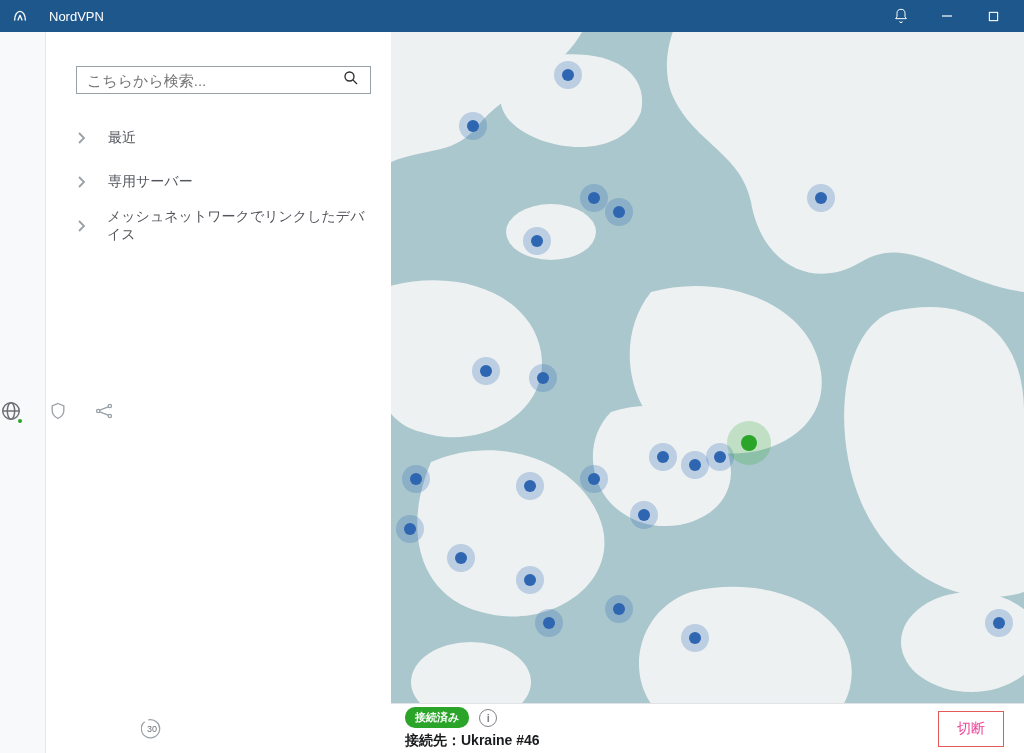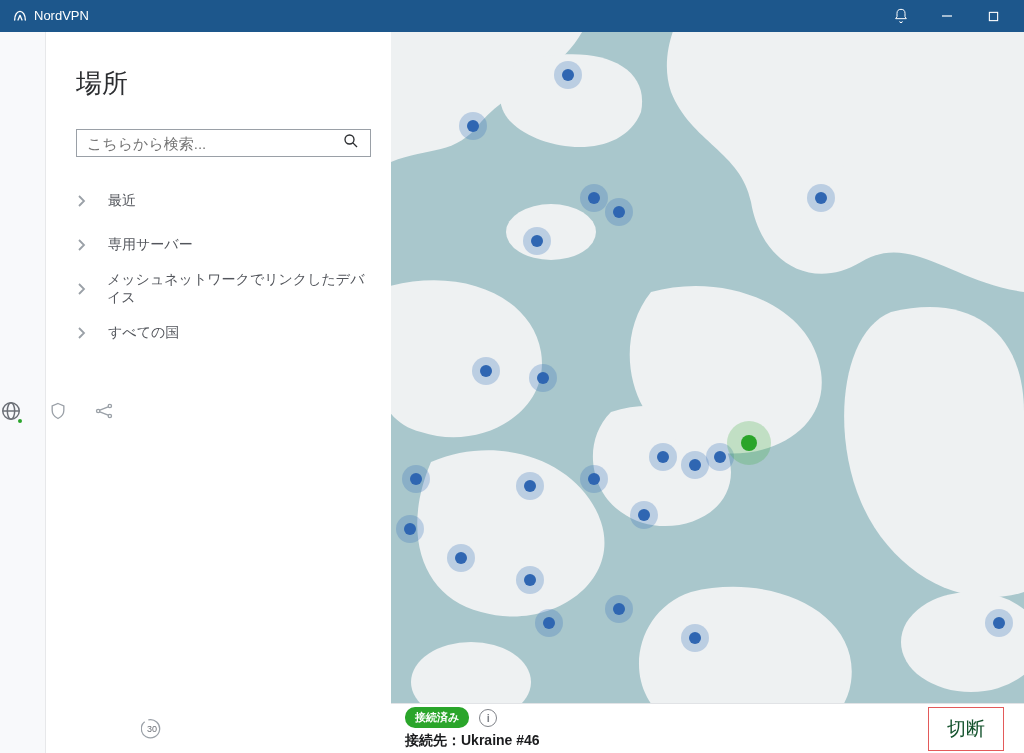--- a/index.html
+++ b/index.html
@@ -8,21 +8,21 @@
     width: 1024px; height: 753px; overflow: hidden;
     background: #fff;
     display: flex; flex-direction: column;
   }
   
   .titlebar {
     height: 32px; background: #1d578c; color: #fff;
     display: flex; align-items: center; padding: 0 8px;
     font-size: 13px;
   }
-  .titlebar .logo { display:flex; align-items:flex-start; gap:6px; margin-left:4px; }
+  .titlebar .logo { display:flex; align-items:center; gap:21px; margin-left:4px; }
   .titlebar .spacer { flex:1; }
   .titlebar .winbtn { width:46px; height:32px; display:flex; align-items:center; justify-content:center; }
   .titlebar .winbtn svg { stroke:#fff; }
   
   .main { flex:1; display:flex; min-height:0; }
   .rail {
     width:46px; background:#f8f9fb; border-right:1px solid #e7e8ea;
     display:flex; flex-direction:row; align-items:center; padding-top:36px; gap:26px;
   }
   .rail .railbtn { width:24px; height:24px; display:flex; align-items:center; justify-content:center; color:#6b6f76; position:relative; }
@@ -73,22 +73,22 @@
   }
   .statusbar .col { display:flex; flex-direction:column; gap:4px; }
   .badge-row { display:flex; align-items:center; gap:10px; }
   .badge {
     background:#2aa52a; color:#fff; font-size:11px; font-weight:600;
     padding:3px 10px; border-radius:10px;
   }
   .infoicon { width:18px; height:18px; border:1.5px solid #808389; border-radius:50%; display:flex; align-items:center; justify-content:center; font-size:11px; color:#808389; font-weight:600;}
   .statusline { font-size:14px; color:#1b1c1e; font-weight:600; }
   .disconnect {
-    margin-left:auto; border:1px solid #e35a5a; color:#14532d;
-    background:#fff; padding:8px 18px; font-size:19px; cursor:pointer;
+    margin-left:auto; border:1px solid #e35a5a; color:#ec4899;
+    background:#fff; padding:8px 18px; font-size:14px; cursor:pointer;
   }
 </style>
 </head>
 <body>
 
 <div class="titlebar">
   <div class="logo">
     <svg width="16" height="16" viewBox="0 0 24 24" fill="none">
       <path d="M4 18 C4 10 8 5 12 5 C16 5 20 10 20 18" stroke="#fff" stroke-width="2" stroke-linecap="round"></path>
       <path d="M9 18 L12 11 L15 18" stroke="#fff" stroke-width="2" stroke-linecap="round" stroke-linejoin="round"></path>
@@ -143,21 +143,20 @@
       <div class="railbtn timer">
         <svg width="22" height="22" viewBox="0 0 24 24" fill="none" stroke="#9aa0a7" stroke-width="1.4">
           <path d="M4 4a10 10 0 1 0 4-2"></path>
         </svg>
         <span style="position:absolute; font-size:9px; color:#6b6f76;">30</span>
       </div>
     </div>
   </div>
 
   <div class="sidebar">
-    <h1>場所</h1>
     <div class="searchbox">
       <input type="text" placeholder="こちらから検索..." style="">
       <span class="sicon">
         <svg width="18" height="18" viewBox="0 0 24 24" fill="none" stroke="#2b2d30" stroke-width="1.8">
             <circle cx="10" cy="10" r="6"></circle>
             <line x1="20" y1="20" x2="14.5" y2="14.5"></line>
           </svg>
       </span>
     </div>
     <div class="navlist">
@@ -177,28 +176,20 @@
           </span>
         <span>専用サーバー</span>
       </div>
       <div class="navitem">
         <span class="chev">
             <svg width="10" height="14" viewBox="0 0 10 14" fill="none" stroke="#9aa0a7" stroke-width="1.8">
               <path d="M3 2l5 5-5 5"></path>
             </svg>
           </span>
         <span>メッシュネットワークでリンクしたデバイス</span>
-      </div>
-      <div class="navitem">
-        <span class="chev">
-            <svg width="10" height="14" viewBox="0 0 10 14" fill="none" stroke="#9aa0a7" stroke-width="1.8">
-              <path d="M3 2l5 5-5 5"></path>
-            </svg>
-          </span>
-        <span>すべての国</span>
       </div>
     </div>
   </div>
 
   <div class="mapwrap">
     <svg class="map" viewBox="0 0 633 721" preserveAspectRatio="xMidYMid slice">
       <rect width="633" height="721" fill="#a9c7cc"></rect>
 
       <path d="M-20 -20 L200 -20 C180 40 120 55 90 90 C60 130 30 110 -20 140 Z" fill="#eef1f2"></path>
       <path d="M130 30 C200 10 260 30 250 80 C230 130 150 120 120 90 C100 70 110 40 130 30 Z" fill="#eef1f2"></path>

